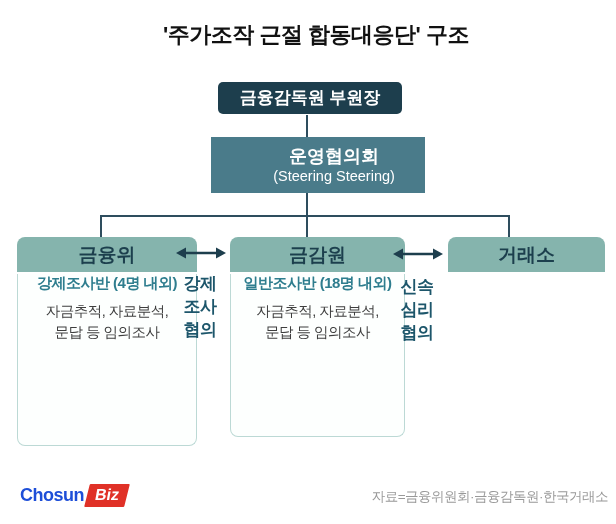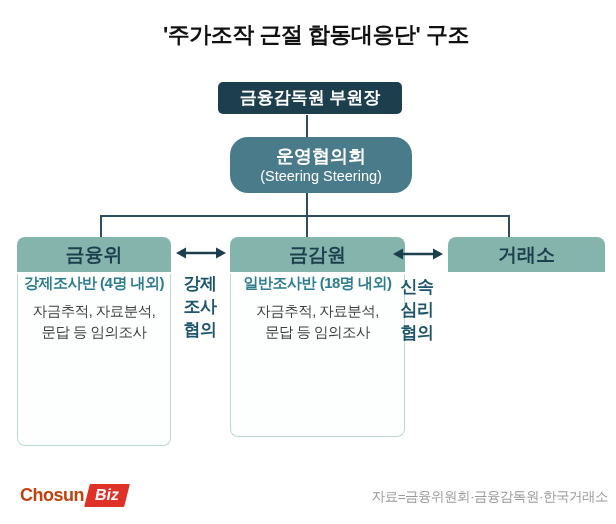--- a/index.html
+++ b/index.html
@@ -12,35 +12,35 @@
     text-align:center;font-size:22px;font-weight:bold;color:var(--title-black);
     letter-spacing:-0.5px;
     padding-left:8px;
   }
   .box{position:absolute;text-align:center;color:#fff;}
   .top-box{
     left:218px;top:82px;width:184px;height:32px;line-height:32px;
     background:var(--dark-navy);border-radius:5px;font-size:17px;font-weight:bold;
   }
   .steering-box{
-    left:230px;top:137px;width:182px;height:56px;
-    background:var(--steel-teal);border-radius:18px;
-    display:flex;flex-direction:column;justify-content:center;
+    left:211px;top:137px;width:182px;height:56px;
+    background:var(--steel-teal);border-radius:0;
+    display:flex;flex-direction:column;justify-content:center;padding-left:32px;
   }
   .steer-ko{font-size:18px;font-weight:bold;line-height:22px;}
   .steer-en{font-size:14.5px;line-height:18px;}
   .vline{position:absolute;width:2px;background:var(--line);}
   .vl1{left:306px;top:115px;height:22px;}
   .vl2{left:306px;top:193px;height:23px;}
   .hline{position:absolute;left:100px;top:215px;width:410px;height:2px;background:var(--line);}
   .drop1{left:100px;top:216px;height:21px;}
   .drop2{left:306px;top:216px;height:21px;}
   .drop3{left:508px;top:216px;height:21px;}
   .col{position:absolute;top:237px;}
-  .col1{left:17px;width:154px;}
+  .col1{left:17px;width:180px;}
   .col2{left:230px;width:175px;}
   .col3{left:448px;width:157px;}
   .col-header{
     height:35px;line-height:35px;background:var(--sage-teal);
     border-radius:8px 8px 0 0;text-align:center;
     font-size:19px;font-weight:bold;color:var(--header-text);
   }
   .col-body{
     background:#fdfffe;border:1.5px solid var(--body-border);border-top:none;
     border-radius:0 0 8px 8px;text-align:center;padding:0 4px 8px 4px;
@@ -61,21 +61,21 @@
   .arrow2{left:393px;top:247px;}
   .link-label{
     position:absolute;width:48px;text-align:center;white-space:pre-line;
     font-size:17px;font-weight:bold;color:var(--label-teal);line-height:23px;
     letter-spacing:-0.5px;
   }
   .ll1{left:176px;top:272px;}
   .ll2{left:393px;top:275px;}
   .logo{position:absolute;left:20px;top:484px;display:flex;align-items:center;}
   .logo-chosun{
-    font-size:18px;font-weight:800;color:#c2410c;letter-spacing:-0.5px;
+    font-size:18px;font-weight:800;color:#1d4ed8;letter-spacing:-0.5px;
   }
   .logo-biz-flag{
     display:inline-block;background:var(--brand-red);margin-left:3px;
     padding:2px 8px 3px 8px;transform:skewX(-14deg);border-radius:1px;
   }
   .logo-biz{
     display:inline-block;color:#fff;font-size:16px;font-weight:bold;
     transform:skewX(4deg);
   }
   .source{

